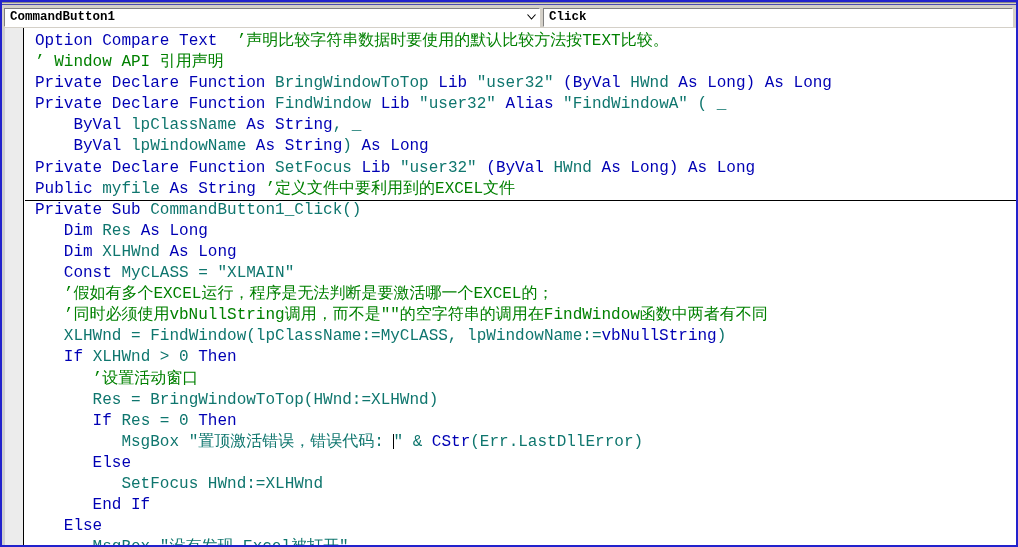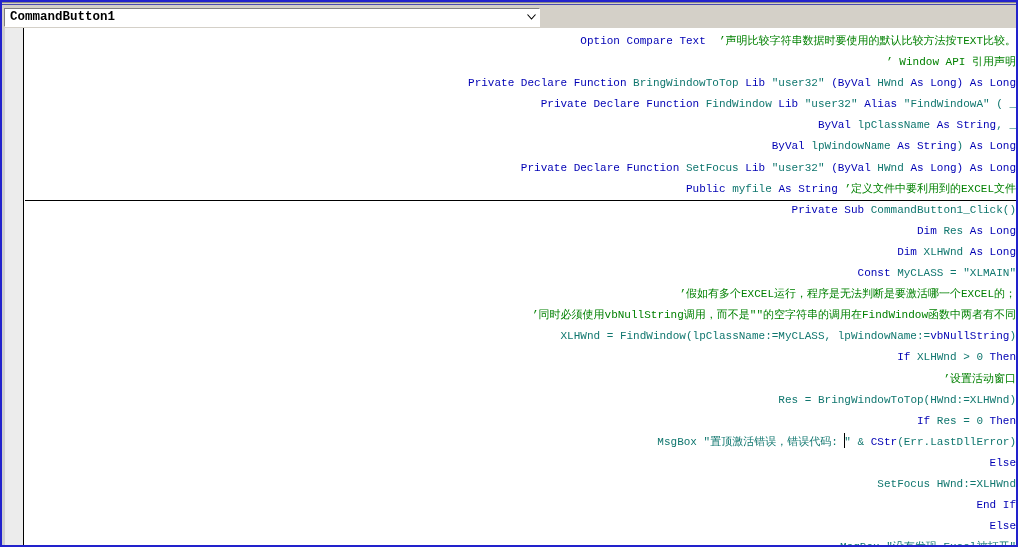--- a/index.html
+++ b/index.html
@@ -93,25 +93,24 @@
   }
   .margin-bar .shade {
     position:absolute; left:0; top:0; bottom:0; width:3px;
     background:#d0d0d0;
   }
   .code {
     position: absolute;
     left: 23px; top: 0; right: 0; bottom: 0;
     padding: 3px 0 0 0;
     font-family: "Liberation Mono", monospace;
-    font-size: 11px;
+    font-size: 16px;
     line-height: 21.1px;
     white-space: pre;
     overflow: hidden;
-    text-align: right;
   }
   .line { position: relative; height: 21.1px; padding-left: 10px; }
   .kw   { color: #0000b4; }
   .id   { color: #0f766e; }
   .cm   { color: #008000; }
   .sep {
     position: absolute;
     left: 23px;
     right: 0;
     height: 1px;
@@ -141,20 +140,23 @@
 
   <div class="objbar">
     <div class="combo obj">
       <span class="val">CommandButton1</span>
       <span class="arrow">
         <svg width="9" height="6" viewBox="0 0 9 6">
             <path d="M0.5 0.5 L4.5 5 L8.5 0.5" fill="none" stroke="#000" stroke-width="1.1"></path>
           </svg>
       </span>
     </div>
+    <div class="combo proc">
+      <span class="val">Click</span>
+    </div>
   </div>
 
   <div class="codewrap">
     <div class="margin-bar">
       <div class="shade"></div>
     </div>
     <div class="code" id="code-body"><div class="line"><span class="kw">Option Compare Text</span><span class="id">  </span><span class="cm">’声明比较字符串数据时要使用的默认比较方法按TEXT比较。</span></div><div class="line"><span class="cm">’ Window API 引用声明</span></div><div class="line"><span class="kw">Private Declare Function </span><span class="id">BringWindowToTop </span><span class="kw">Lib </span><span class="id">″user32″ </span><span class="kw">(ByVal </span><span class="id">HWnd </span><span class="kw">As Long) As Long</span></div><div class="line"><span class="kw">Private Declare Function </span><span class="id">FindWindow </span><span class="kw">Lib </span><span class="id">″user32″ </span><span class="kw">Alias </span><span class="id">″FindWindowA″ ( _</span></div><div class="line"><span class="id">    </span><span class="kw">ByVal </span><span class="id">lpClassName </span><span class="kw">As String</span><span class="id">, _</span></div><div class="line"><span class="id">    </span><span class="kw">ByVal </span><span class="id">lpWindowName </span><span class="kw">As String</span><span class="id">) </span><span class="kw">As Long</span></div><div class="line"><span class="kw">Private Declare Function </span><span class="id">SetFocus </span><span class="kw">Lib </span><span class="id">″user32″ </span><span class="kw">(ByVal </span><span class="id">HWnd </span><span class="kw">As Long) As Long</span></div><div class="line"><span class="kw">Public </span><span class="id">myfile </span><span class="kw">As String </span><span class="cm">’定义文件中要利用到的EXCEL文件</span></div><div class="line"><span class="kw">Private Sub </span><span class="id">CommandButton1_Click()</span></div><div class="line"><span class="id">   </span><span class="kw">Dim </span><span class="id">Res </span><span class="kw">As Long</span></div><div class="line"><span class="id">   </span><span class="kw">Dim </span><span class="id">XLHWnd </span><span class="kw">As Long</span></div><div class="line"><span class="id">   </span><span class="kw">Const </span><span class="id">MyCLASS = ″XLMAIN″</span></div><div class="line"><span class="id">   </span><span class="cm">’假如有多个EXCEL运行，程序是无法判断是要激活哪一个EXCEL的；</span></div><div class="line"><span class="id">   </span><span class="cm">’同时必须使用vbNullString调用，而不是″″的空字符串的调用在FindWindow函数中两者有不同</span></div><div class="line"><span class="id">   XLHWnd = FindWindow(lpClassName:=MyCLASS, lpWindowName:=</span><span class="kw">vbNullString</span><span class="id">)</span></div><div class="line"><span class="id">   </span><span class="kw">If </span><span class="id">XLHWnd &gt; 0 </span><span class="kw">Then</span></div><div class="line"><span class="id">      </span><span class="cm">’设置活动窗口</span></div><div class="line"><span class="id">      Res = BringWindowToTop(HWnd:=XLHWnd)</span></div><div class="line"><span class="id">      </span><span class="kw">If </span><span class="id">Res = 0 </span><span class="kw">Then</span></div><div class="line"><span class="id">         MsgBox ″置顶激活错误，错误代码: </span><span class="caret"></span><span class="id">″ &amp; </span><span class="kw">CStr</span><span class="id">(Err.LastDllError)</span></div><div class="line"><span class="id">      </span><span class="kw">Else</span></div><div class="line"><span class="id">         SetFocus HWnd:=XLHWnd</span></div><div class="line"><span class="id">      </span><span class="kw">End If</span></div><div class="line"><span class="id">   </span><span class="kw">Else</span></div><div class="line"><span class="id">      MsgBox ″没有发现 Excel被打开″</span></div></div>
   <div class="sep" style="top: 171.8px;"></div>
     </div>
 

